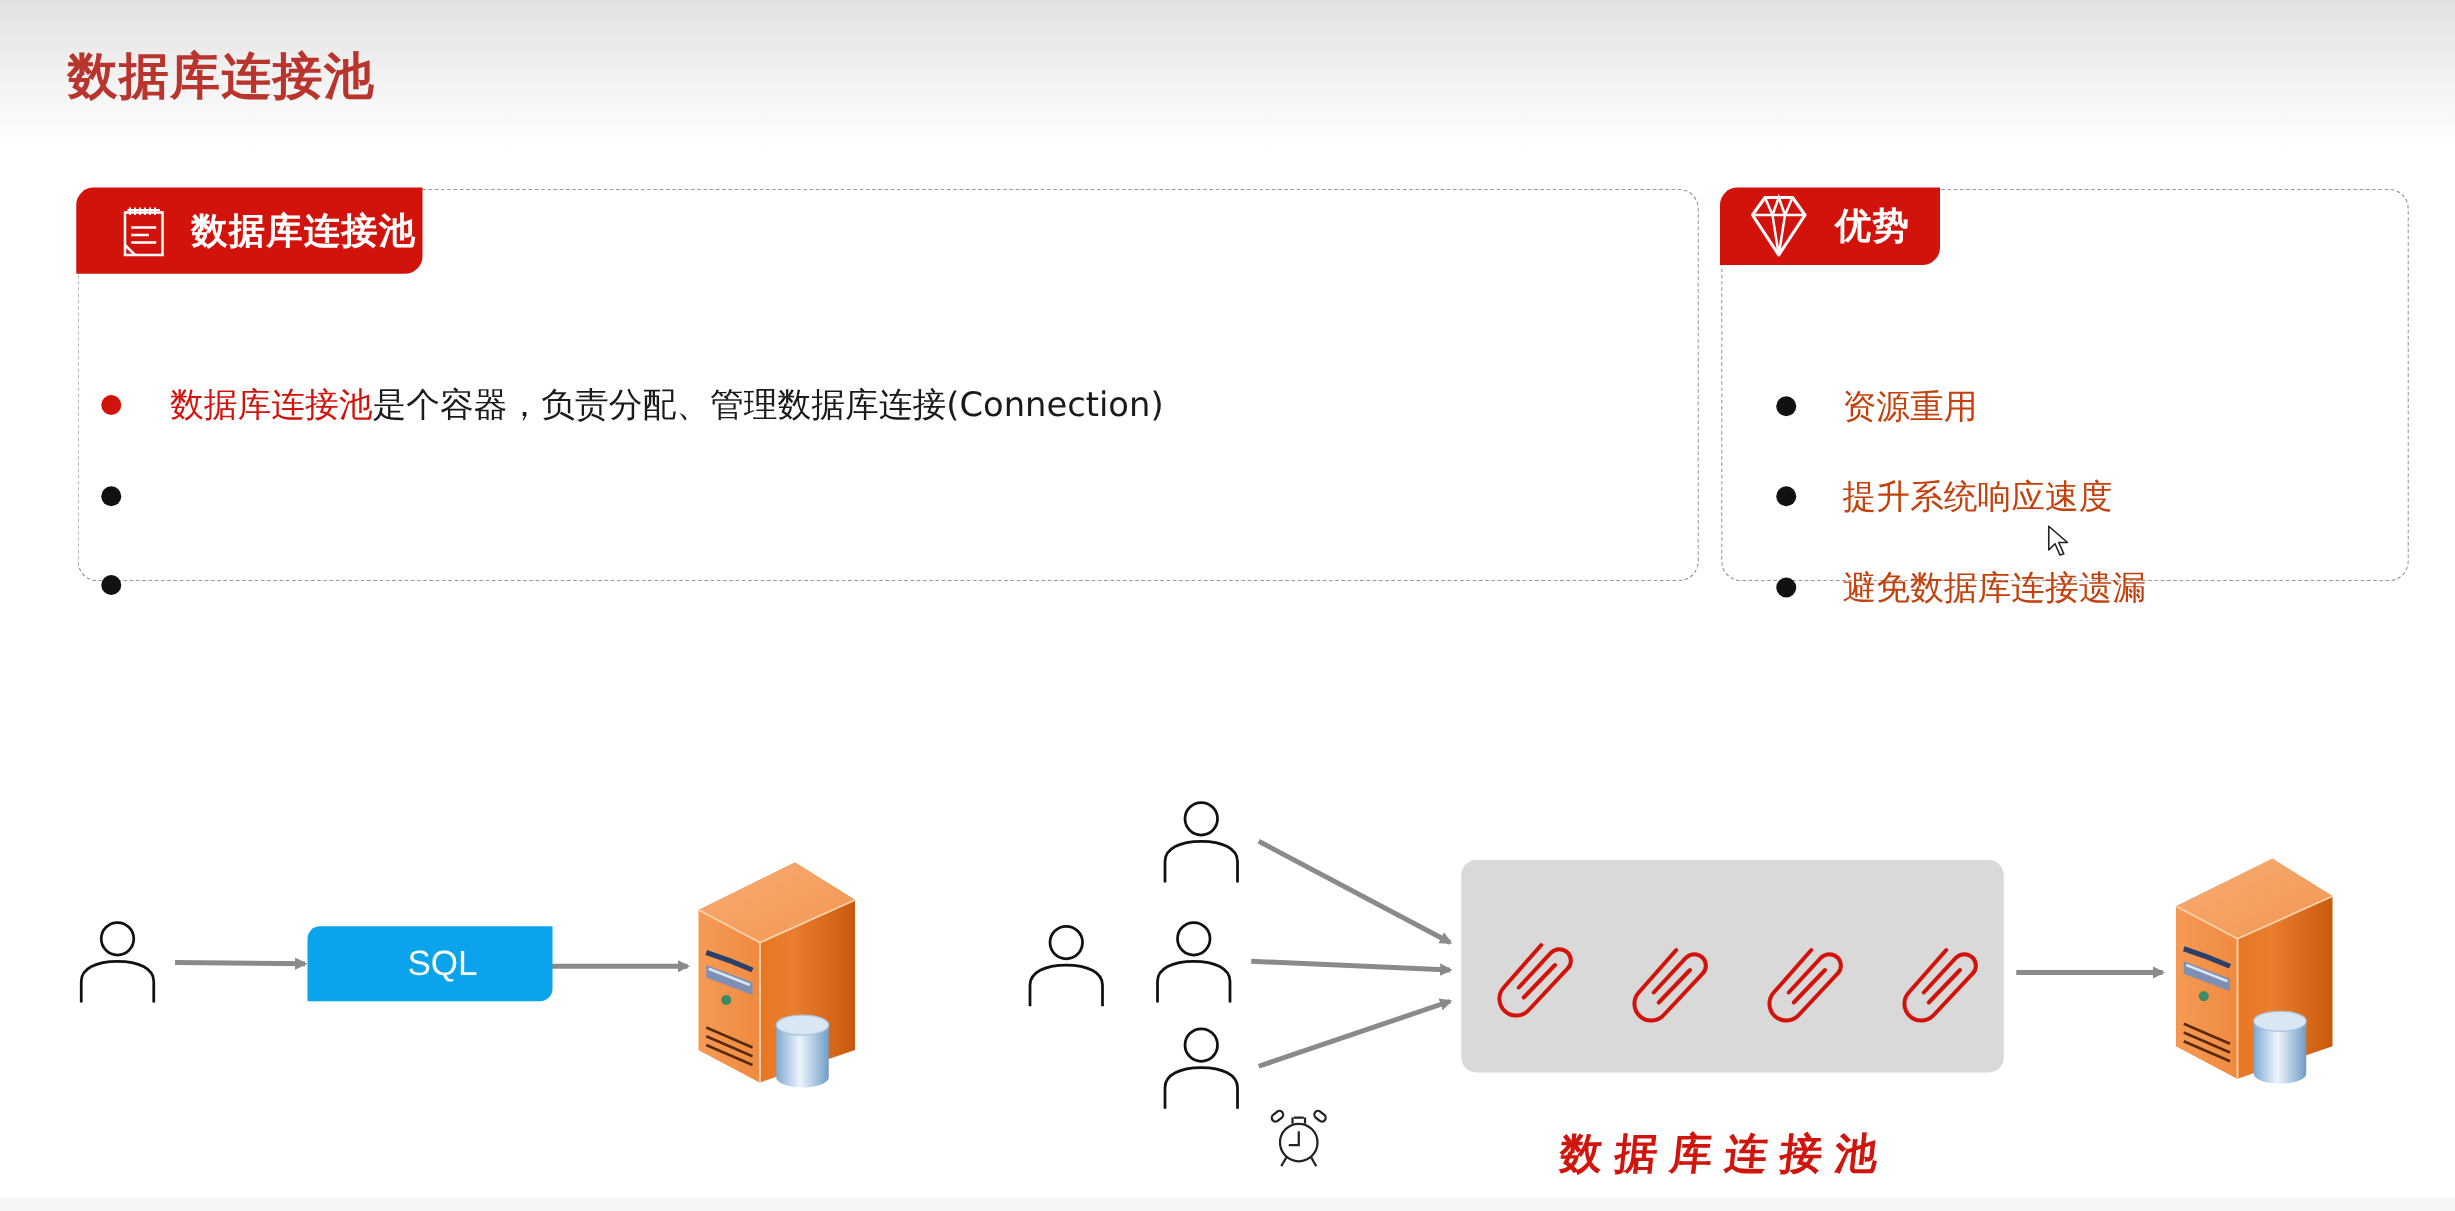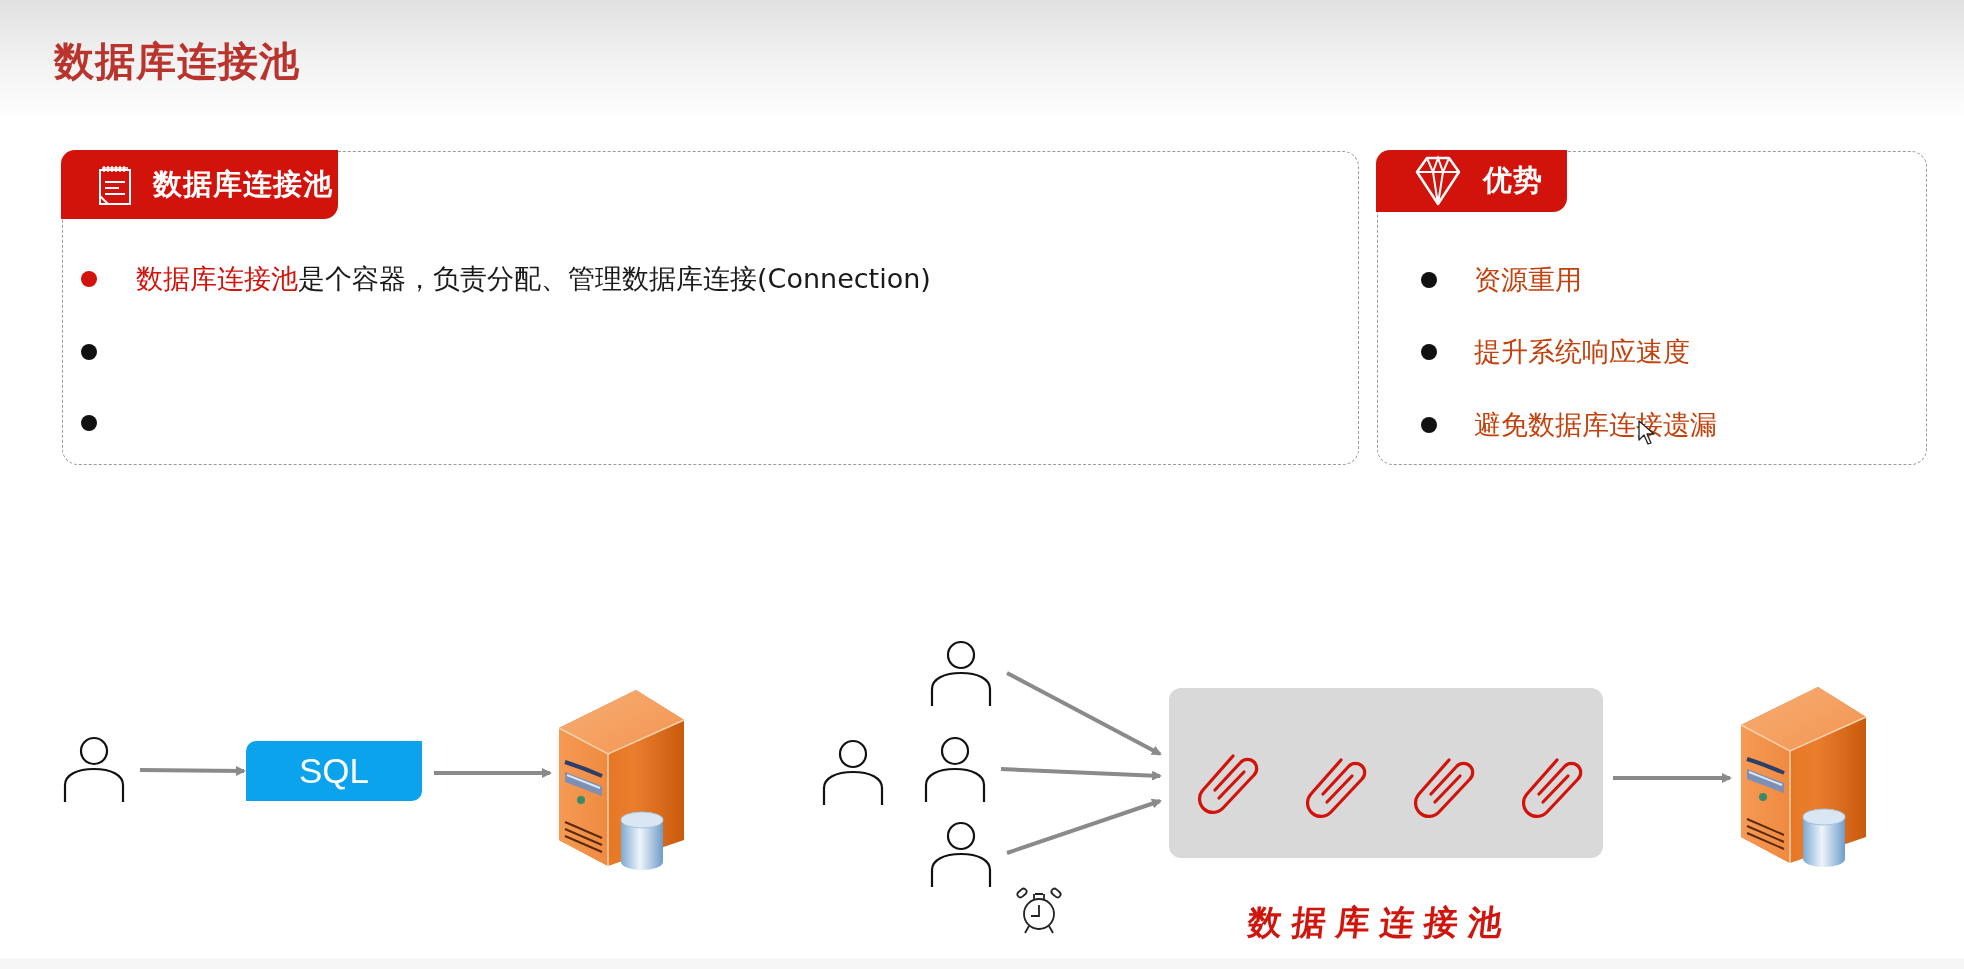--- a/index.html
+++ b/index.html
@@ -20,41 +20,41 @@
     position:absolute; border:1.5px dashed #9a9a9a; border-radius:16px; box-sizing:border-box;
   }
   .card-left { left:62px; top:151px; width:1297px; height:314px; }
   .card-right { left:1377px; top:151px; width:550px; height:314px; }
   .card-tab {
     position:absolute; background:#d2130b; color:#fff;
     border-radius:14px 0 14px 0; display:flex; align-items:center;
     font-weight:bold;
   }
   .tab-left { left:61px; top:150px; width:277px; height:69px; }
-  .tab-right { left:1376px; top:150px; width:176px; height:62px;padding-left:15px; }
+  .tab-right { left:1376px; top:150px; width:176px; height:62px; }
   .tab-icon { display:flex; align-items:center; justify-content:center; }
   .tab-left .tab-icon { width:48px; margin-left:30px; }
   .tab-right .tab-icon { width:50px; margin-left:22px; }
   .tab-label { font-size:29px; margin-left:14px; letter-spacing:1px; }
   .tab-right .tab-label { margin-left:20px; }
   .bullet-list { position:absolute; margin:0; padding:0; list-style:none; }
-  .bullet-item { position:absolute; left:0; height:40px; display:flex; align-items:center; white-space:nowrap; }
+  .bullet-item { position:absolute; left:0; height:40px; display:flex; align-items:center; white-space:nowrap;margin-top:45px; }
   .bullet-dot { width:16px; height:16px; border-radius:50%; background:#111; }
   .bullet-dot.red { background:#d2130b; }
   .bullet-text { font-size:27px; color:#1a1a1a; }
   .list-left { left:81px; top:0; }
   .list-left .bullet-text { margin-left:39px; }
   .list-right { left:1421px; top:0; }
   .list-right .bullet-text { margin-left:37px; color:#c2410c; }
   .hl { color:#d2130b; }
   .sql-box {
     position:absolute; left:246px; top:741px; width:176px; height:60px;
     background:#0aa3ec; color:#fff; border-radius:10px 0 10px 0;
     display:flex; align-items:center; justify-content:center;
-    font-family:"Liberation Sans",sans-serif; font-size:35px;
+    font-family:"Liberation Sans",sans-serif; font-size:28px;padding-left:20px;
   }
   .pool-box {
     position:absolute; left:1169px; top:688px; width:434px; height:170px;
     background:#d9d9d9; border-radius:12px;
   }
   .pool-label {
     position:absolute; left:1248px; top:900px; font-size:34px; font-weight:bold;
     color:#d0150d; letter-spacing:10px; font-family:"DejaVu Serif",serif;
     transform:skewX(-6deg);
   }

